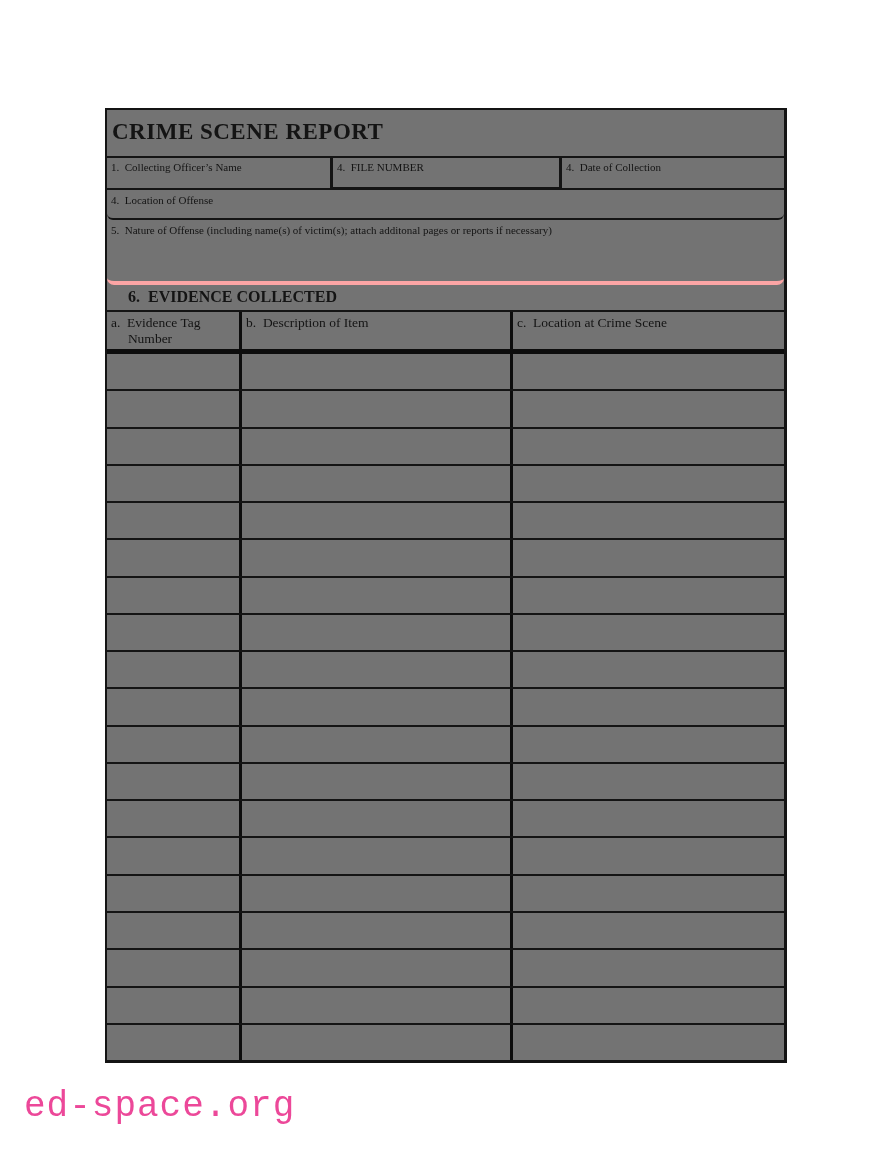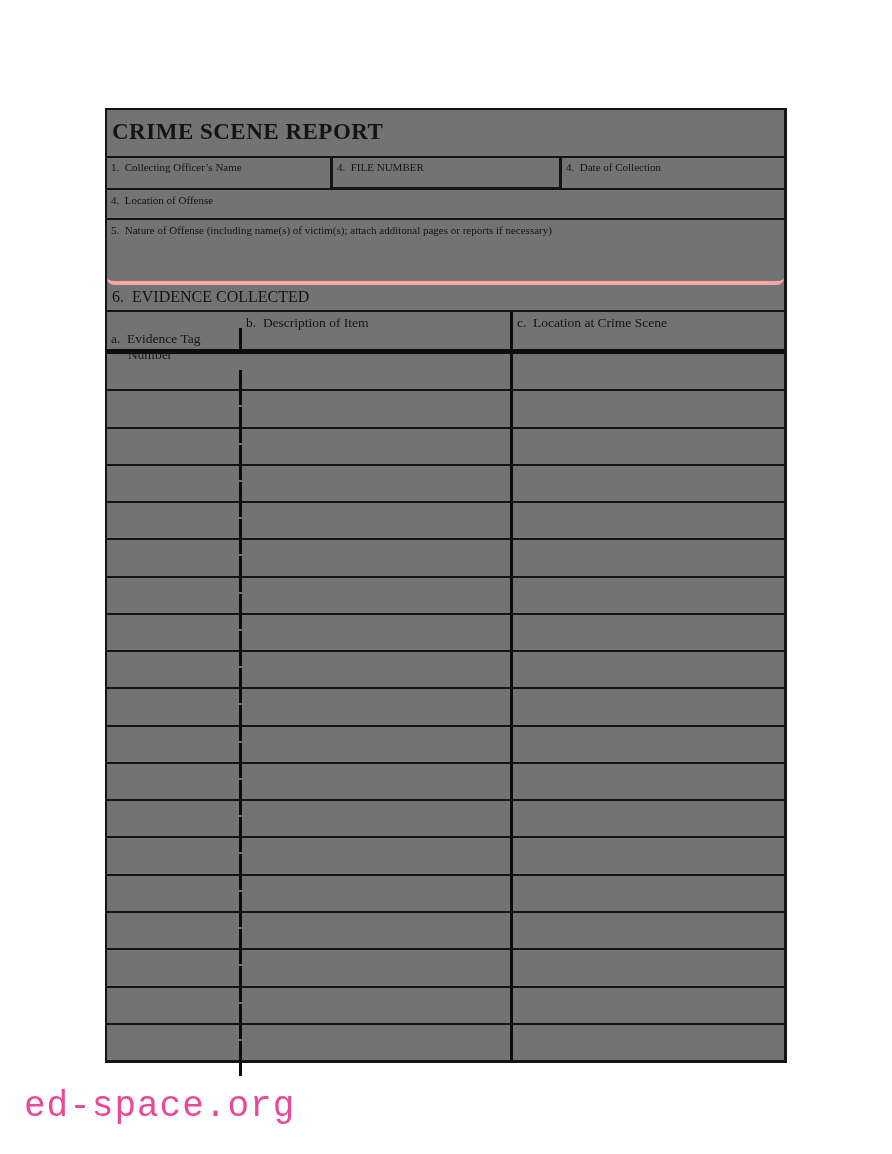--- a/index.html
+++ b/index.html
@@ -19,30 +19,30 @@
   
   .title-row{height:48px;flex:0 0 48px;border-bottom:2px solid #141414;display:flex;align-items:center;}
   .title-row h1{margin:0;padding:0 0 2px 5px;font-size:23px;font-weight:bold;letter-spacing:.5px;}
   
   .fields-row{height:32px;flex:0 0 32px;display:flex;}
   .fields-row .cell{height:100%;padding:3px 18px 0 4px;font-size:11px;border-bottom:2px solid #141414;}
   .cell-officer{flex:0 0 223px;}
   .cell-file{flex:0 0 232px;border-left:3px solid #141414;border-right:3px solid #141414;border-bottom-width:3px !important;}
   .cell-date{flex:1 1 auto;}
   
-  .row4{height:30px;flex:0 0 30px;border-bottom:2px solid #141414;padding:4px 0 0 4px;font-size:11px;}
+  .row4{height:30px;flex:0 0 30px;border-bottom:2px solid #141414;padding:4px 0 0 4px;font-size:11px;border-radius:6px;}
   
   .row5{height:65px;flex:0 0 65px;border-bottom:4px solid #fca5a5;padding:4px 2px 0 4px;font-size:11px;border-radius:7px;}
   
   .sec6{height:27px;flex:0 0 27px;border-bottom:2px solid #141414;display:flex;align-items:center;}
-  .sec6 .lbl{padding:0 0 2px 5px;font-size:16px;font-weight:normal;}
+  .sec6 .lbl{padding:0 0 2px 21px;font-size:16px;font-weight:bold;}
   
   .colhead{height:42px;flex:0 0 42px;display:flex;border-bottom:5px solid #0d0d0d;}
   .colhead .hcell{padding:3px 2px 0 4px;font-size:13.5px;}
-  .col-a{flex:0 0 135px;margin-top:16px;}
+  .col-a{flex:0 0 135px;}
   .col-b{flex:0 0 271px;}
   .col-c{flex:1 1 auto;}
   .colhead .col-a,.colhead .col-b,
   .tbody .col-a,.tbody .col-b{border-right:3px solid #0d0d0d;}
   
   .tbody{flex:1 1 auto;display:flex;flex-direction:column;}
   .ev-row{flex:1 1 auto;display:flex;border-bottom:2px solid #141414;}
   .ev-row:last-child{border-bottom:none;}
   .ev-cell{height:100%;}
   

